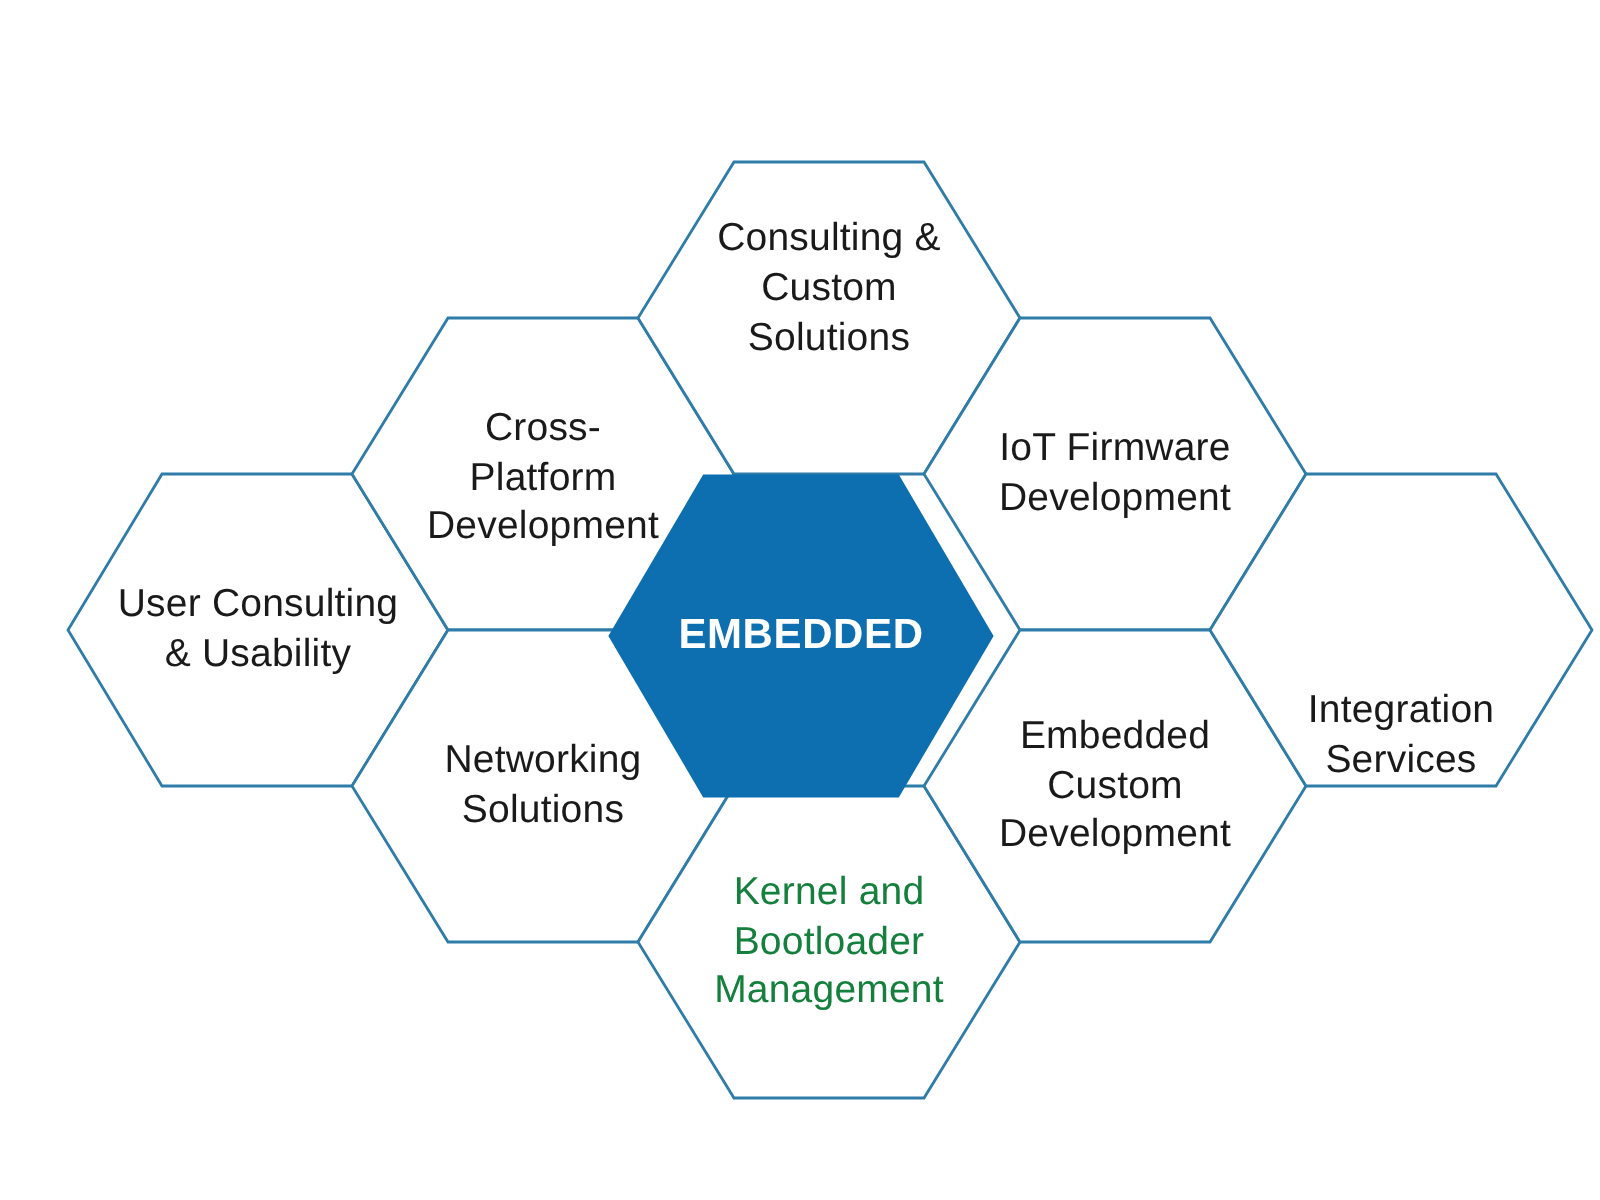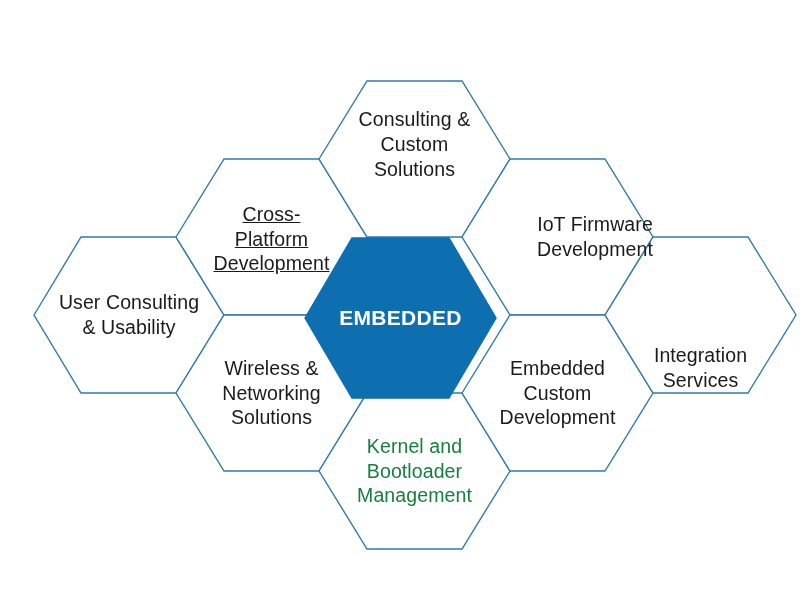--- a/index.html
+++ b/index.html
@@ -78,31 +78,30 @@
     <polygon points="305,318 352,238 449,238 496,318 449,398 352,398" fill="#0d6eb0" stroke="#0d6eb0" stroke-width="1.4"></polygon>
   </svg>
 
   <div class="hex-label outer-label" style="left: 34px; top: 237px; width: 190px; height: 156px; color: rgb(26, 26, 26);">
     <div class="lines">
         <div>User Consulting</div>
         <div>&amp; Usability</div>
       </div>
   </div>
 
-  <div class="hex-label outer-label" style="left: 176px; top: 159px; width: 191px; height: 160px; color: rgb(26, 26, 26); text-decoration: underline;">
+  <div class="hex-label outer-label" style="left: 176px; top: 159px; width: 191px; height: 160px; color: rgb(26, 26, 26);">
     <div class="lines">
         <div>Cross-</div>
         <div>Platform</div>
         <div>Development</div>
       </div>
   </div>
 
   <div class="hex-label outer-label" style="left: 176px; top: 315px; width: 191px; height: 156px; color: rgb(26, 26, 26);">
     <div class="lines">
-        <div>Wireless &amp;</div>
         <div>Networking</div>
         <div>Solutions</div>
       </div>
   </div>
 
   <div class="hex-label outer-label" style="left: 319px; top: 81px; width: 191px; height: 127px; color: rgb(26, 26, 26);">
     <div class="lines">
         <div>Consulting &amp;</div>
         <div>Custom</div>
         <div>Solutions</div>
@@ -110,21 +109,21 @@
   </div>
 
   <div class="hex-label outer-label" style="left: 319px; top: 393px; width: 191px; height: 156px; color: #15803d;">
     <div class="lines">
         <div>Kernel and</div>
         <div>Bootloader</div>
         <div>Management</div>
       </div>
   </div>
 
-  <div class="hex-label outer-label" style="left: 462px; top: 159px; width: 191px; height: 156px; color: rgb(26, 26, 26); justify-content: flex-end;">
+  <div class="hex-label outer-label" style="left: 462px; top: 159px; width: 191px; height: 156px; color: rgb(26, 26, 26);">
     <div class="lines">
         <div>IoT Firmware</div>
         <div>Development</div>
       </div>
   </div>
 
   <div class="hex-label outer-label" style="left: 462px; top: 315px; width: 191px; height: 156px; color: rgb(26, 26, 26);">
     <div class="lines">
         <div>Embedded</div>
         <div>Custom</div>

